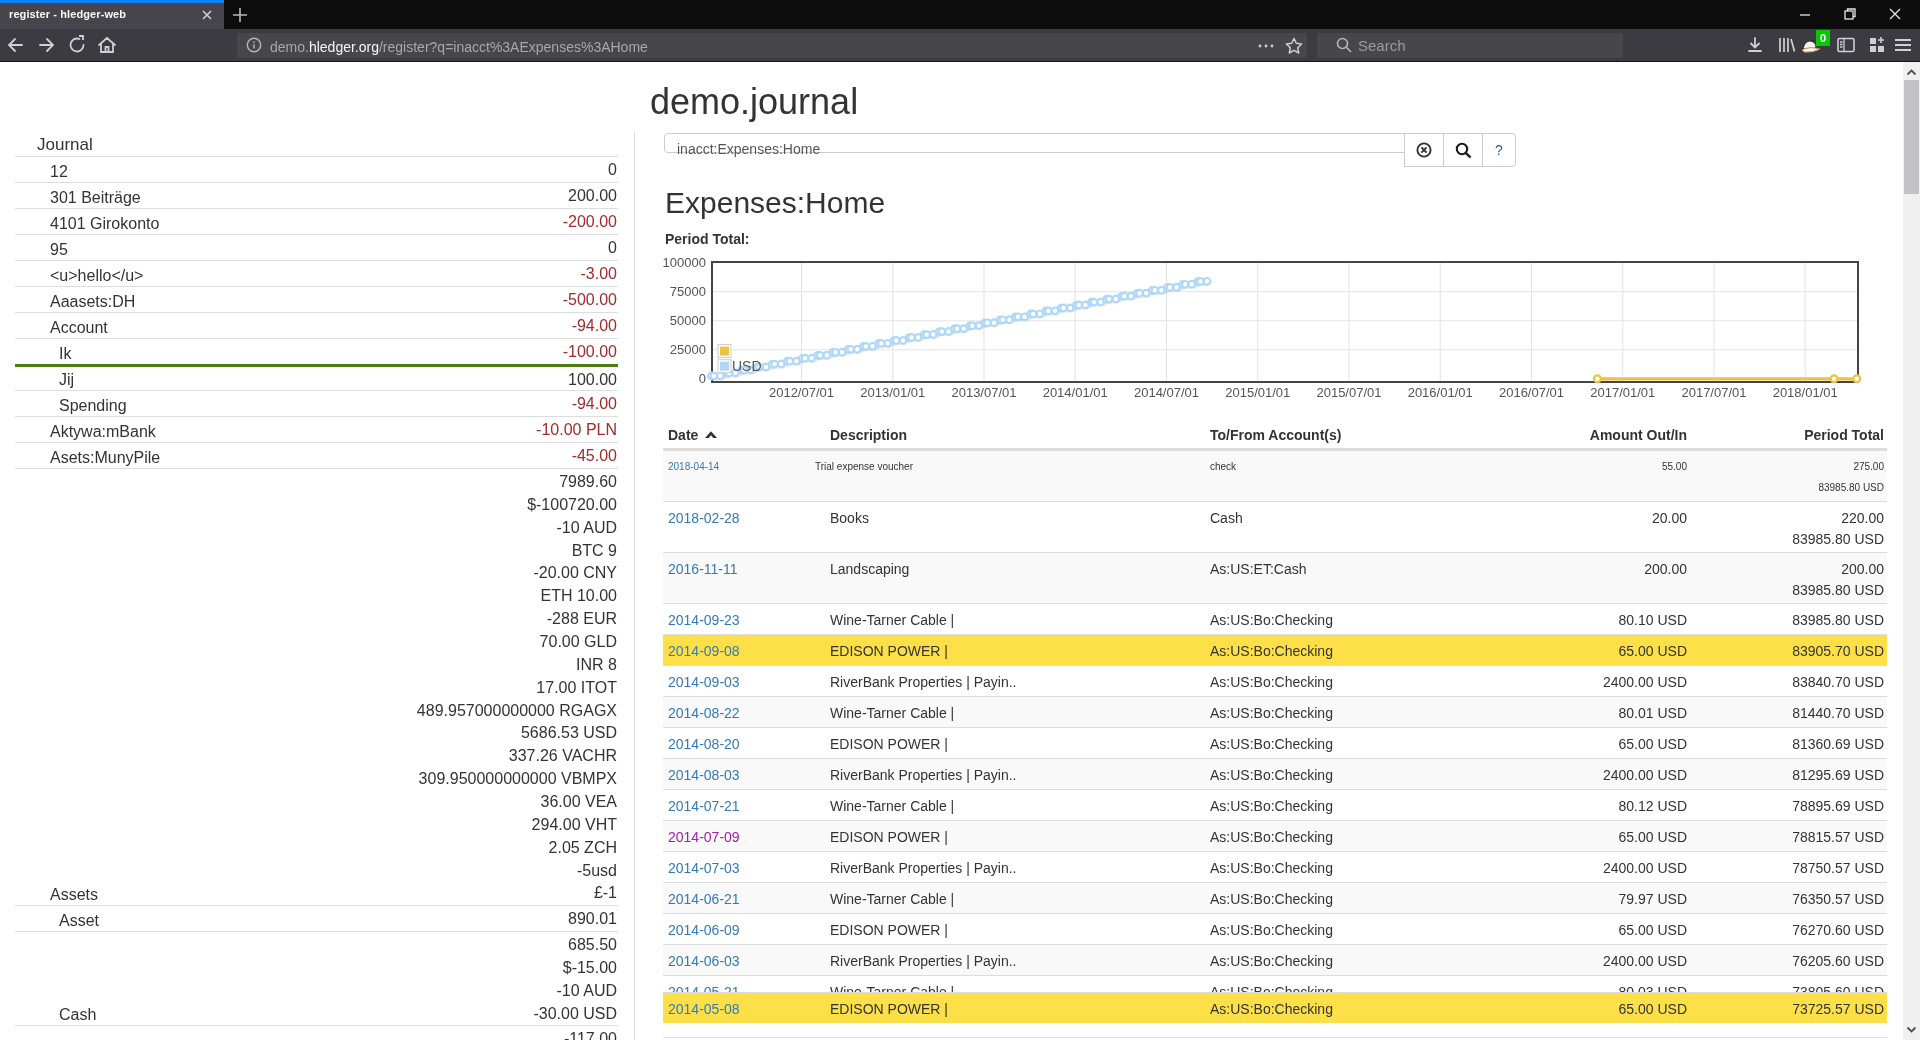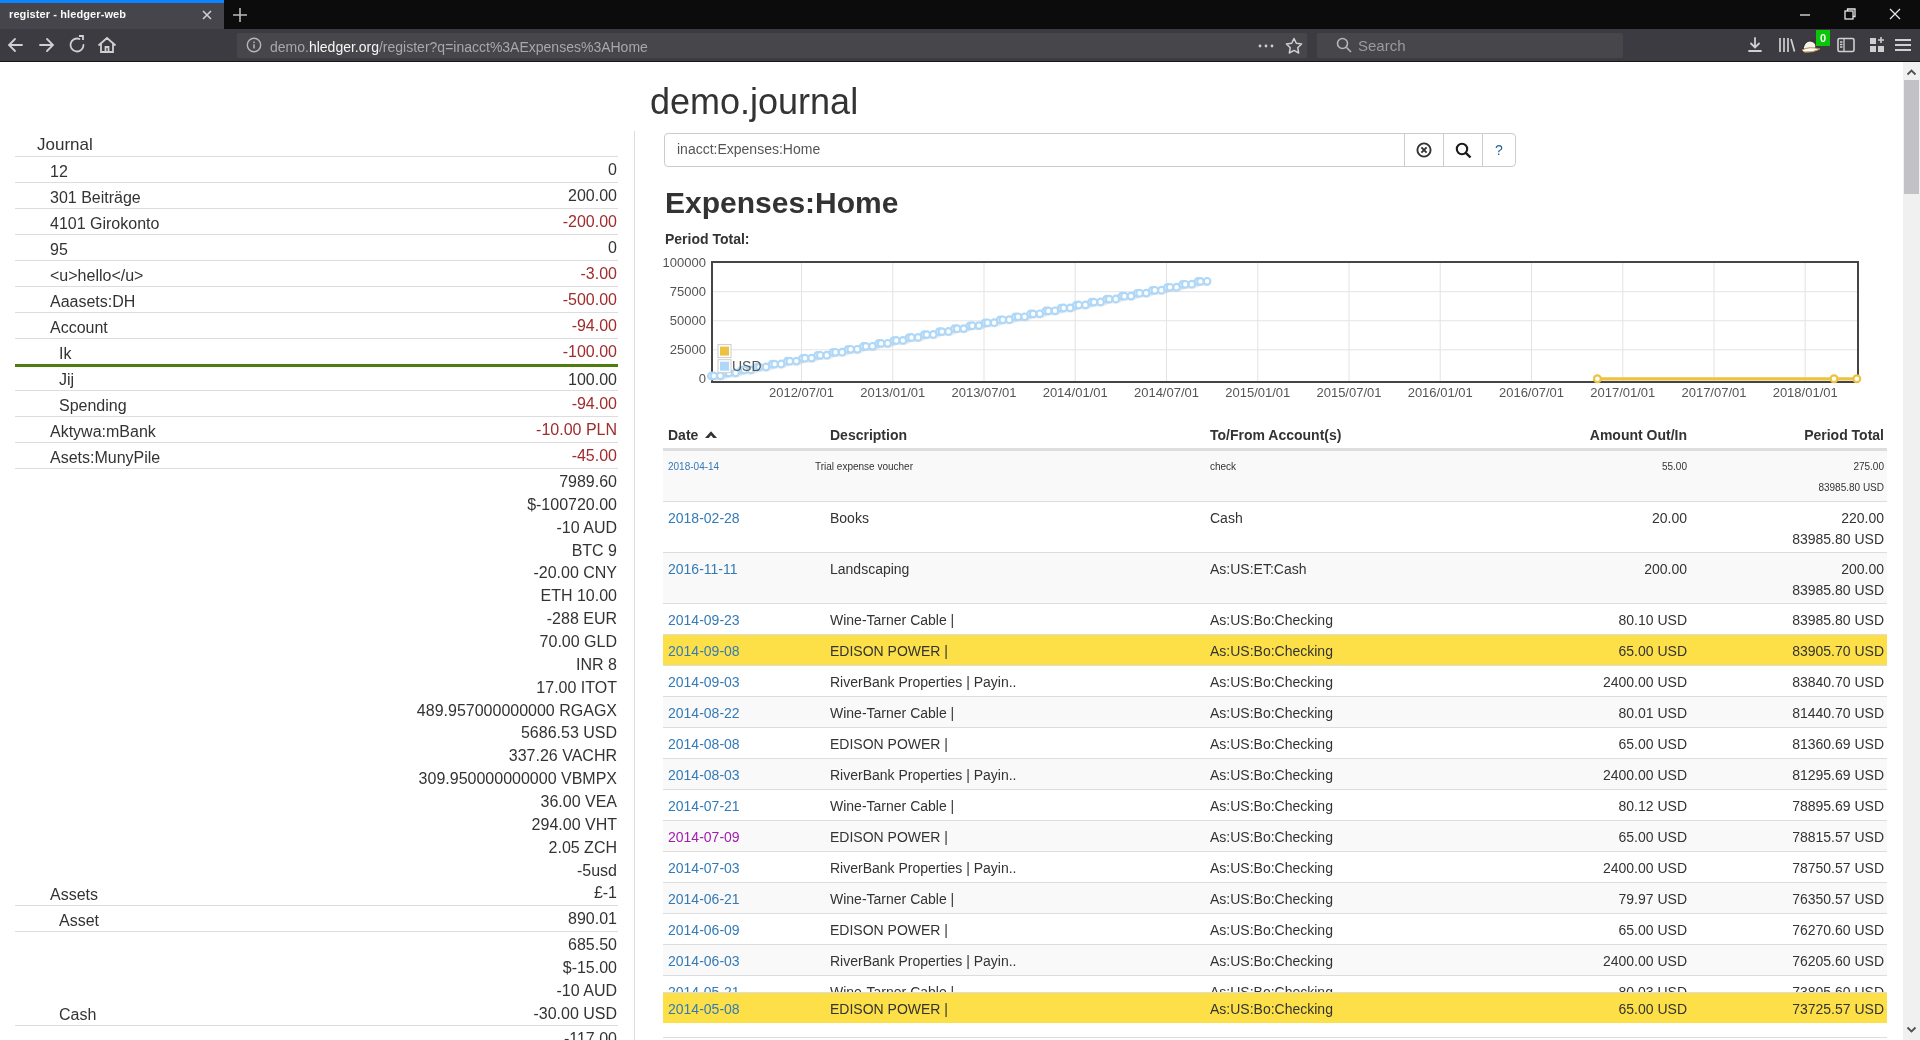--- a/index.html
+++ b/index.html
@@ -155,33 +155,33 @@
       <span style="position:absolute;left:44px;bottom:2px;line-height:1">Cash</span>
       <div style="position:absolute;right:1px;top:2px;text-align:right;color:#333">685.50<br>$-15.00<br>-10 AUD<br>-30.00 USD</div>
     </div>
 <div style="border-top:1px solid #ddd;height:49px;position:relative;box-sizing:border-box">
       <span style="position:absolute;left:35px;bottom:2px;line-height:1"></span>
       <div style="position:absolute;right:1px;top:2px;text-align:right;color:#333">-117.00<br>x</div>
     </div>
 </div>
 <div style="position:absolute;left:634px;top:131px;width:1px;height:909px;background:#ddd"></div>
 <div style="position:absolute;left:650px;top:81px;font-size:36px;font-weight:500;color:#333">demo.journal</div>
-<div style="position:absolute;left:664px;top:133px;width:741px;height:34px;border:1px solid #ccc;border-radius:4px 0 0 4px;box-sizing:border-box;background:#fff">
+<div style="position:absolute;left:664px;top:133px;width:741px;height:20px;border:1px solid #ccc;border-radius:4px 0 0 4px;box-sizing:border-box;background:#fff">
     <span style="position:absolute;left:12px;top:7px;font-size:14px;color:#555">inacct:Expenses:Home</span>
   </div>
 <div style="position:absolute;top:133px;height:34px;border:1px solid #ccc;box-sizing:border-box;background:#fff;text-align:center;left:1404px;width:40px"><svg width="16" height="16" style="margin-top:8px">
       <circle cx="8" cy="8" r="6.6" fill="none" stroke="#333" stroke-width="1.9"></circle>
       <path d="M5.4,5.4 L10.6,10.6 M10.6,5.4 L5.4,10.6" stroke="#333" stroke-width="1.9"></path>
     </svg></div>
 <div style="position:absolute;top:133px;height:34px;border:1px solid #ccc;box-sizing:border-box;background:#fff;text-align:center;left:1443px;width:40px"><svg width="17" height="17" style="margin-top:8px">
       <circle cx="7" cy="7" r="5.2" fill="none" stroke="#1a1a1a" stroke-width="2.1"></circle>
       <path d="M10.8,10.8 L15.5,15.5" stroke="#1a1a1a" stroke-width="2.4"></path>
     </svg></div>
 <div style="position:absolute;top:133px;height:34px;border:1px solid #ccc;box-sizing:border-box;background:#fff;text-align:center;left:1482px;width:34px;border-radius:0 4px 4px 0;font-size:14px;color:#2a6496;line-height:32px">?</div>
-<div style="position:absolute;left:665px;top:186px;font-size:30px;font-weight:700;color:#333">Expenses:Home</div>
+<div style="position:absolute;left:665px;top:186px;font-size:30px;font-weight:400;color:#333">Expenses:Home</div>
 <div style="position:absolute;left:665px;top:231px;font-size:14px;font-weight:bold;color:#333">Period Total:</div>
 <svg xmlns="http://www.w3.org/2000/svg" width="1230" height="155" style="position:absolute;left:660px;top:253px;font-family:'Liberation Sans',sans-serif">
 <line x1="141.5" y1="10.0" x2="141.5" y2="128.0" stroke="#e3e3e3" stroke-width="1"></line>
 <line x1="232.8" y1="10.0" x2="232.8" y2="128.0" stroke="#e3e3e3" stroke-width="1"></line>
 <line x1="324.0" y1="10.0" x2="324.0" y2="128.0" stroke="#e3e3e3" stroke-width="1"></line>
 <line x1="415.2" y1="10.0" x2="415.2" y2="128.0" stroke="#e3e3e3" stroke-width="1"></line>
 <line x1="506.5" y1="10.0" x2="506.5" y2="128.0" stroke="#e3e3e3" stroke-width="1"></line>
 <line x1="597.8" y1="10.0" x2="597.8" y2="128.0" stroke="#e3e3e3" stroke-width="1"></line>
 <line x1="689.0" y1="10.0" x2="689.0" y2="128.0" stroke="#e3e3e3" stroke-width="1"></line>
 <line x1="780.2" y1="10.0" x2="780.2" y2="128.0" stroke="#e3e3e3" stroke-width="1"></line>
@@ -373,21 +373,21 @@
     <div style="position:absolute;right:3px;top:6px;text-align:right">83840.70 USD</div>
   </div>
 <div style="position:absolute;left:663px;top:696px;width:1224px;height:31px;background:#f9f9f9;border-top:1px solid #ddd;box-sizing:border-box;font-size:14px;line-height:20.9px;color:#333">
     <span style="position:absolute;left:5px;top:6px;color:#337ab7">2014-08-22</span>
     <span style="position:absolute;left:167px;top:6px">Wine-Tarner Cable |</span>
     <span style="position:absolute;left:547px;top:6px">As:US:Bo:Checking</span>
     <span style="position:absolute;right:200px;top:6px">80.01 USD</span>
     <div style="position:absolute;right:3px;top:6px;text-align:right">81440.70 USD</div>
   </div>
 <div style="position:absolute;left:663px;top:727px;width:1224px;height:31px;background:#fff;border-top:1px solid #ddd;box-sizing:border-box;font-size:14px;line-height:20.9px;color:#333">
-    <span style="position:absolute;left:5px;top:6px;color:#337ab7">2014-08-08</span>
+    <span style="position:absolute;left:5px;top:6px;color:#337ab7">2014-08-20</span>
     <span style="position:absolute;left:167px;top:6px">EDISON POWER |</span>
     <span style="position:absolute;left:547px;top:6px">As:US:Bo:Checking</span>
     <span style="position:absolute;right:200px;top:6px">65.00 USD</span>
     <div style="position:absolute;right:3px;top:6px;text-align:right">81360.69 USD</div>
   </div>
 <div style="position:absolute;left:663px;top:758px;width:1224px;height:31px;background:#f9f9f9;border-top:1px solid #ddd;box-sizing:border-box;font-size:14px;line-height:20.9px;color:#333">
     <span style="position:absolute;left:5px;top:6px;color:#337ab7">2014-08-03</span>
     <span style="position:absolute;left:167px;top:6px">RiverBank Properties | Payin..</span>
     <span style="position:absolute;left:547px;top:6px">As:US:Bo:Checking</span>
     <span style="position:absolute;right:200px;top:6px">2400.00 USD</span>

